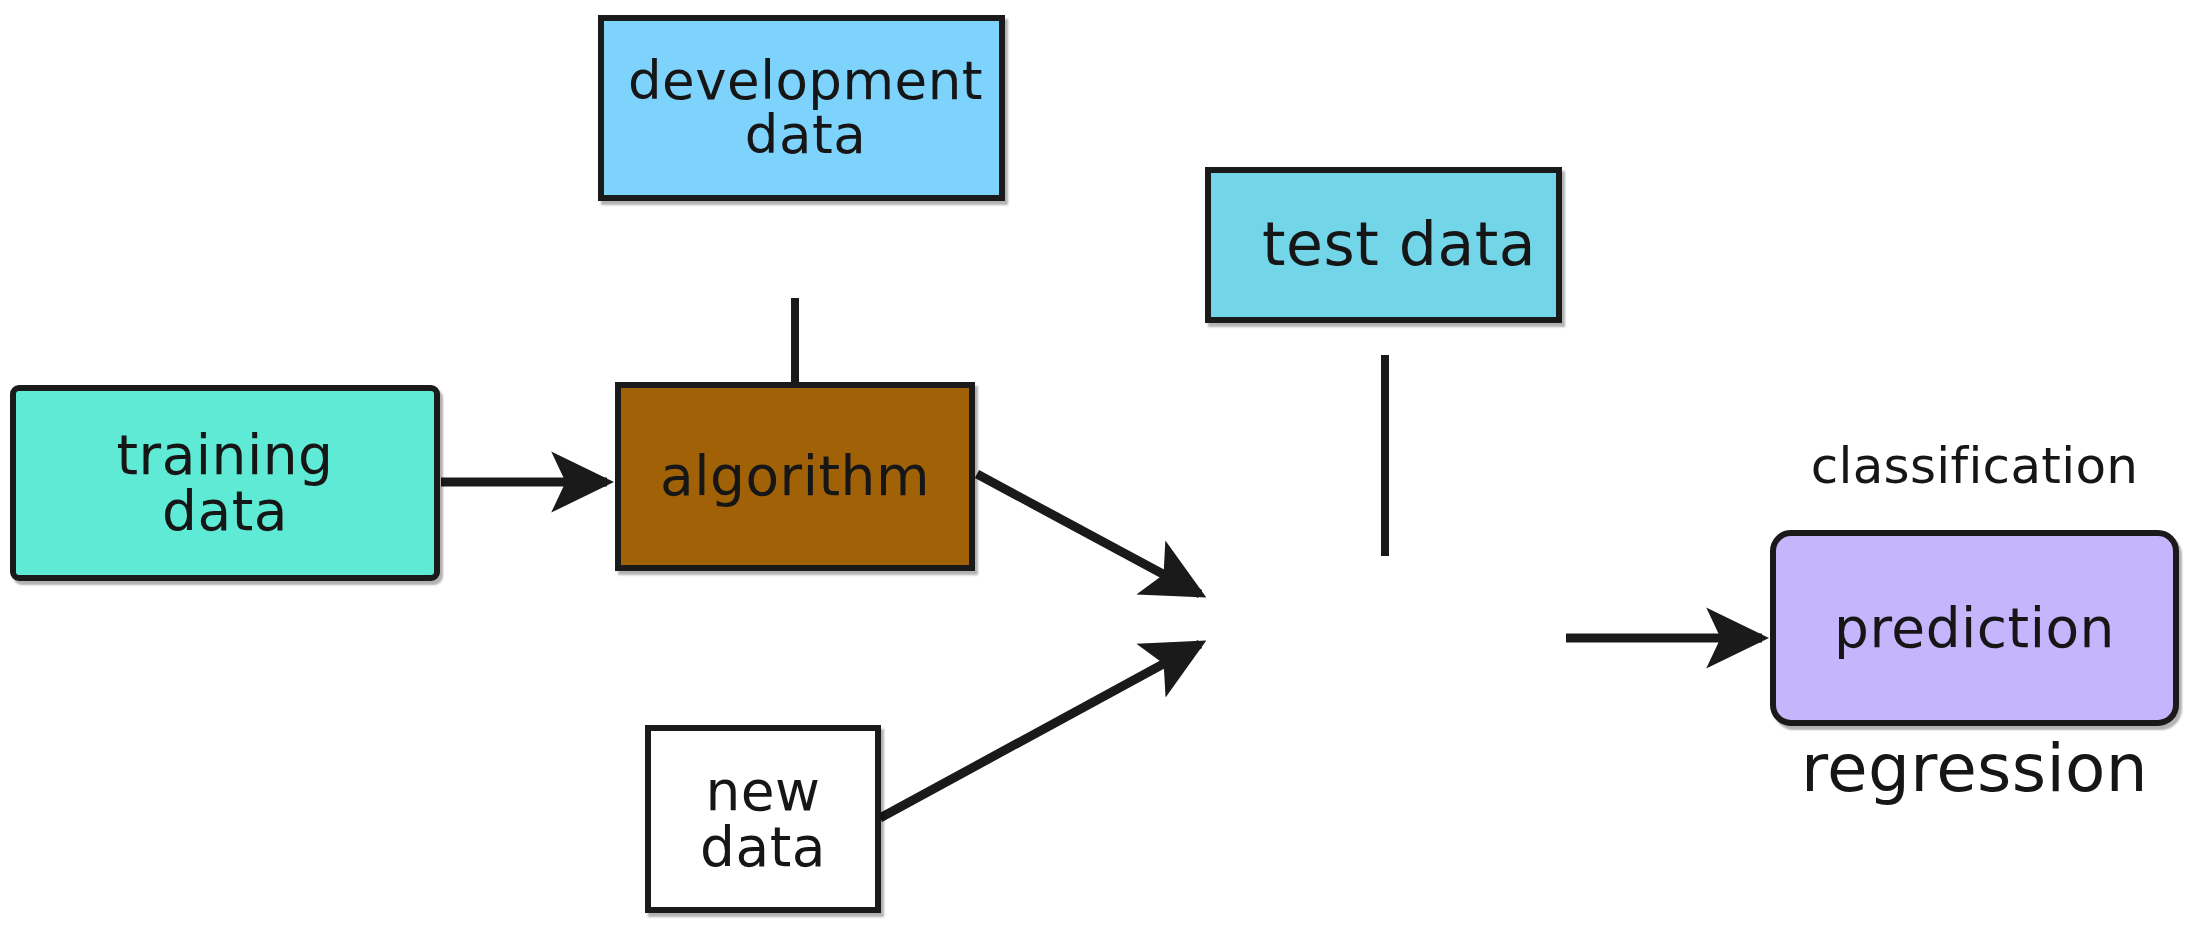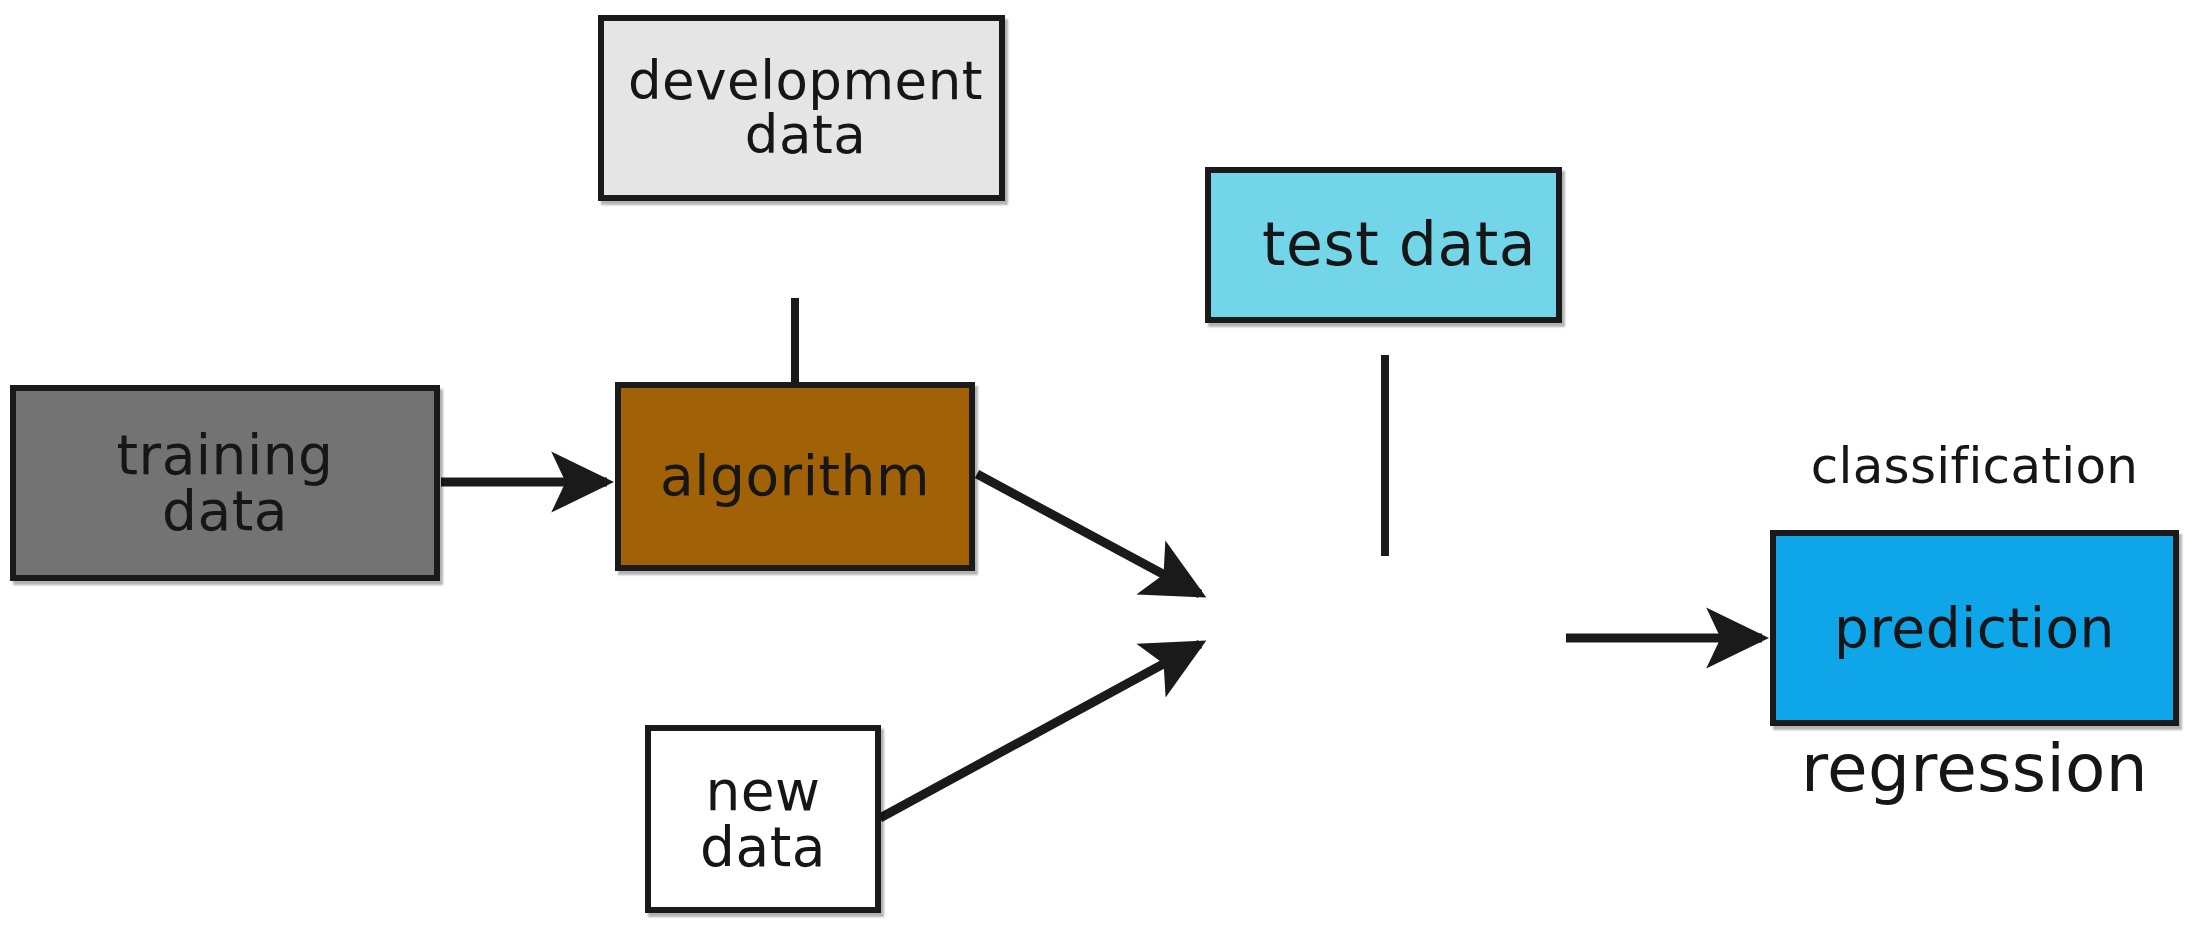--- a/index.html
+++ b/index.html
@@ -114,34 +114,34 @@
 
     <line x1="441" y1="482" x2="607" y2="482" stroke="#1a1a1a" stroke-width="9" marker-end="url(#arrowhead)"></line>
 
     <line x1="977" y1="474" x2="1200" y2="594" stroke="#1a1a1a" stroke-width="9" marker-end="url(#arrowhead)"></line>
 
     <line x1="880" y1="818" x2="1200" y2="644" stroke="#1a1a1a" stroke-width="9" marker-end="url(#arrowhead)"></line>
 
     <line x1="1566" y1="638" x2="1762" y2="638" stroke="#1a1a1a" stroke-width="9" marker-end="url(#arrowhead)"></line>
   </svg>
 
-  <div class="node" id="node-development-data" style="background-color: #e5e5e5; border-color: rgb(26, 26, 26); padding-left: 8px;">development
+  <div class="node" id="node-development-data" style="background-color: #7dd3fc; border-color: rgb(26, 26, 26); padding-left: 8px;">development
 data</div>
 
-  <div class="node" id="node-training-data" style="background-color: #737373; border-color: rgb(26, 26, 26);">training
+  <div class="node" id="node-training-data" style="background-color: #5eead4; border-color: rgb(26, 26, 26); border-radius: 9px;">training
 data</div>
 
   <div class="node fill-white" id="node-algorithm" style="background-color: #a16207; border-color: rgb(26, 26, 26);">algorithm</div>
 
   <div class="node" id="node-test-data" style="background-color: rgb(114, 214, 232); border-color: rgb(26, 26, 26);">test data</div>
 
 
   <div class="node fill-white" id="node-new-data" style="background-color: rgb(255, 255, 255); border-color: rgb(26, 26, 26);">new
 data</div>
 
-  <div class="node fill-white" id="node-prediction" style="background-color: #0ea5e9; border-color: rgb(26, 26, 26);">prediction</div>
+  <div class="node fill-white" id="node-prediction" style="background-color: #c4b5fd; border-color: rgb(26, 26, 26); border-radius: 21px;">prediction</div>
 
 
   <div class="free-label" id="label-classification">classification</div>
 
   <div class="free-label" id="label-regression">regression</div>
 
 </div>
 
 </body></html>

